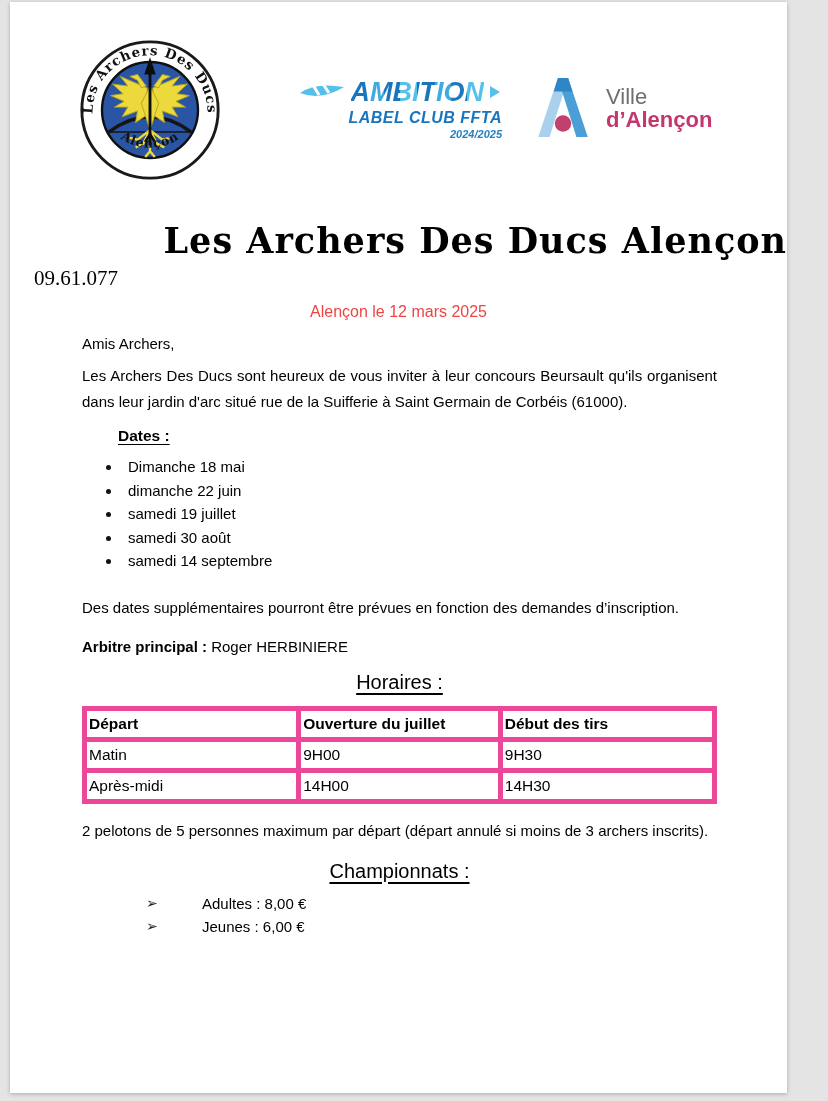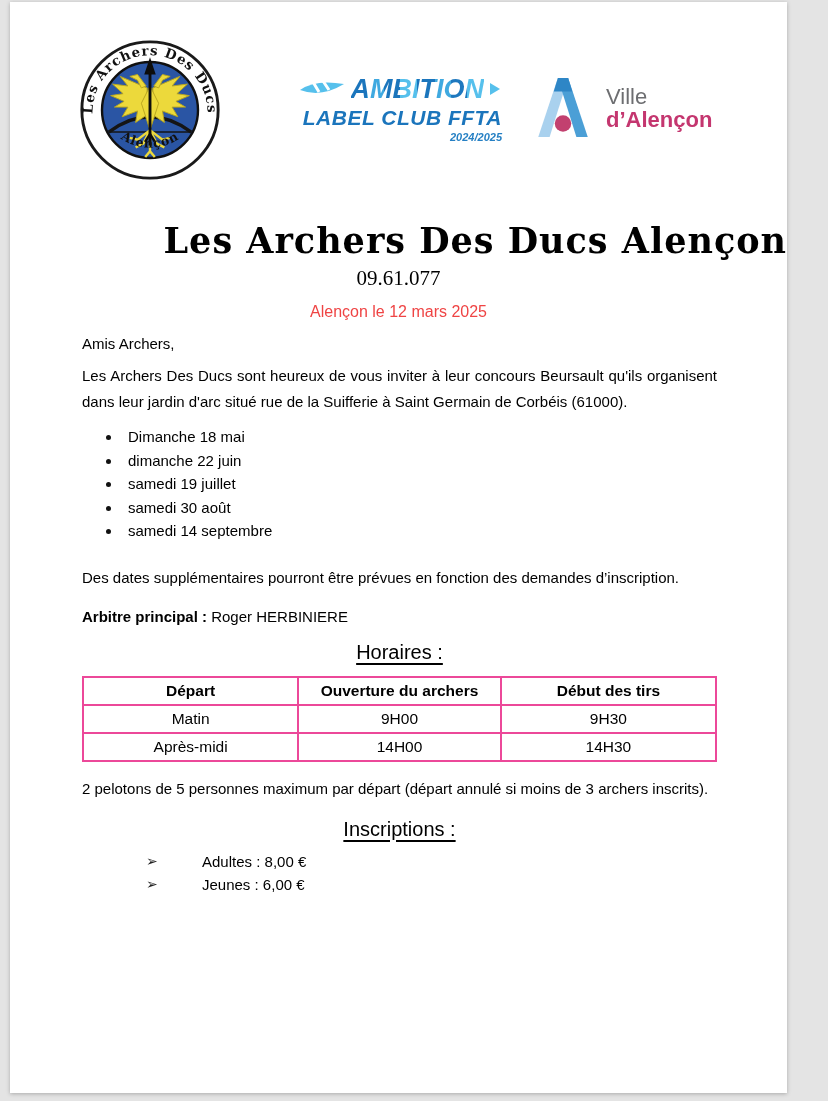--- a/index.html
+++ b/index.html
@@ -14,56 +14,56 @@
   
   .logos { display:flex; align-items:center; height:212px; padding-left:68px; }
   .club-logo { width:144px; height:150px; flex:0 0 auto; margin-top:4px; }
   .ambition { margin-left:34px; width:246px; display:flex; flex-direction:column; align-items:flex-end; }
   .ambition-top { display:flex; align-items:center; }
   .ambition-word {
     font-size:27px; font-weight:700; font-style:italic; letter-spacing:0px;
     background:linear-gradient(90deg,#1b75bc 0 12%,#3fa9e0 12% 25%,#1b75bc 25% 37%,#56c0ec 37% 50%,#1b75bc 50% 63%,#3fa9e0 63% 75%,#1e78be 75% 87%,#56c0ec 87% 100%);
     -webkit-background-clip:text; background-clip:text; color:transparent;
   }
-  .ambition-label { font-size:21px; font-weight:800; font-style:italic; color:#1b75bc; letter-spacing:.5px; margin-top:1px; }
+  .ambition-label { font-size:16px; font-weight:800; font-style:italic; color:#1b75bc; letter-spacing:.5px; margin-top:1px; }
   .ambition-season { font-size:11px; font-weight:700; font-style:italic; color:#2680c4; margin-top:1px; }
   .fletch-icon { margin-right:6px; }
   .ambition-arrow { margin-left:4px; }
   .ville { margin-left:30px; display:flex; align-items:center; }
   .ville-a { width:62px; height:66px; }
   .ville-text { margin-left:12px; line-height:1.05; }
   .ville-line1 { font-size:22px; color:#6d6e71; font-weight:500; }
   .ville-line2 { font-size:22px; color:#c4366f; font-weight:700; }
   
   .doc-title {
     text-align:right; font-family:"DejaVu Serif", serif; font-weight:bold;
     font-size:35px; letter-spacing:1px; margin-top:6px; color:#000;
   }
-  .club-number { text-align:center; font-family:"Liberation Serif", serif; font-size:21px; margin-top:5px; color:#000; }
+  .club-number { text-align:left; font-family:"Liberation Serif", serif; font-size:21px; margin-top:5px; color:#000;padding-left:24px; }
   .dateline { text-align:center; font-size:16px; margin-top:12px; color:#ef4444; }
   
   .body { padding:0 70px 0 72px; font-size:15px; color:#000; }
   .salutation { margin-top:14px; }
   .para { margin-top:11px; text-align:justify; line-height:26px; }
   .section-label {
     margin-top:12px; margin-left:36px; font-weight:bold;
     text-decoration:underline; text-underline-offset:3px; font-size:15.5px;
   }
   ul.dates { list-style:none; margin-top:10px; }
   ul.dates li { position:relative; padding-left:46px; line-height:23.5px; }
   ul.dates li::before { content:""; position:absolute; left:24px; top:10px; width:5px; height:5px; background:#111; border-radius:50%; }
   .arbitre { margin-top:17px; }
   .arbitre b { font-weight:bold; }
   .center-heading {
     text-align:center; font-size:20px; margin-top:16px;
     text-decoration:underline; text-underline-offset:4px; color:#000;
   }
   table.horaires { width:100%; border-collapse:collapse; margin-top:12px; }
   table.horaires th, table.horaires td {
-    border:2px solid #ec4899; text-align:center; font-size:15.5px; padding:4px 2px; height:23px;
+    border:5px solid #ec4899; text-align:left; font-size:15.5px; padding:4px 2px; height:23px;
   }
   table.horaires th { font-weight:bold; }
   table.horaires col.c1 { width:34%; } table.horaires col.c2 { width:32%; } table.horaires col.c3 { width:34%; }
   .pelotons { margin-top:14px; }
   ul.inscriptions { list-style:none; margin-top:9px; }
   ul.inscriptions li { display:flex; line-height:23px; }
   ul.inscriptions .marker { margin-left:64px; width:56px; color:#222; font-size:14px; }
 </style>
 </head>
 <body>
@@ -140,20 +140,21 @@
     </header>
 
     <h1 class="doc-title">Les Archers Des Ducs Alençon</h1>
     <div class="club-number">09.61.077</div>
     <div class="dateline">Alençon le 12 mars 2025</div>
 
     <div class="body">
       <p class="salutation">Amis Archers,</p>
       <p class="para">Les Archers Des Ducs sont heureux de vous inviter à leur concours Beursault qu'ils organisent dans leur jardin d'arc situé rue de la Suifferie à Saint Germain de Corbéis (61000).</p>
 
+      <div class="section-label">Dates :</div>
       <ul class="dates">
         <li>Dimanche 18 mai</li>
         <li>dimanche 22 juin</li>
         <li>samedi 19 juillet</li>
         <li>samedi 30 août</li>
         <li>samedi 14 septembre</li>
       </ul>
 
       <p class="para" style="margin-top:22px">Des dates supplémentaires pourront être prévues en fonction des demandes d’inscription.</p>
 
@@ -163,41 +164,41 @@
 
       <table class="horaires">
         <colgroup>
             <col class="c1">
             <col class="c2">
             <col class="c3">
           </colgroup>
         <thead>
           <tr>
             <th>Départ</th>
-            <th>Ouverture du archers</th>
+            <th>Ouverture du juillet</th>
             <th>Début des tirs</th>
           </tr>
         </thead>
         <tbody>
           <tr>
             <td>Matin</td>
             <td>9H00</td>
             <td>9H30</td>
           </tr>
           <tr>
             <td>Après-midi</td>
             <td>14H00</td>
             <td>14H30</td>
           </tr>
         </tbody>
       </table>
 
       <p class="para pelotons">2 pelotons de 5 personnes maximum par départ (départ annulé si moins de 3 archers inscrits).</p>
 
-      <div class="center-heading">Inscriptions :</div>
+      <div class="center-heading">Championnats :</div>
       <ul class="inscriptions">
         <li>
           <span class="marker">➢</span>
           <span>Adultes : 8,00 €</span>
         </li>
         <li>
           <span class="marker">➢</span>
           <span>Jeunes : 6,00 €</span>
         </li>
       </ul>

